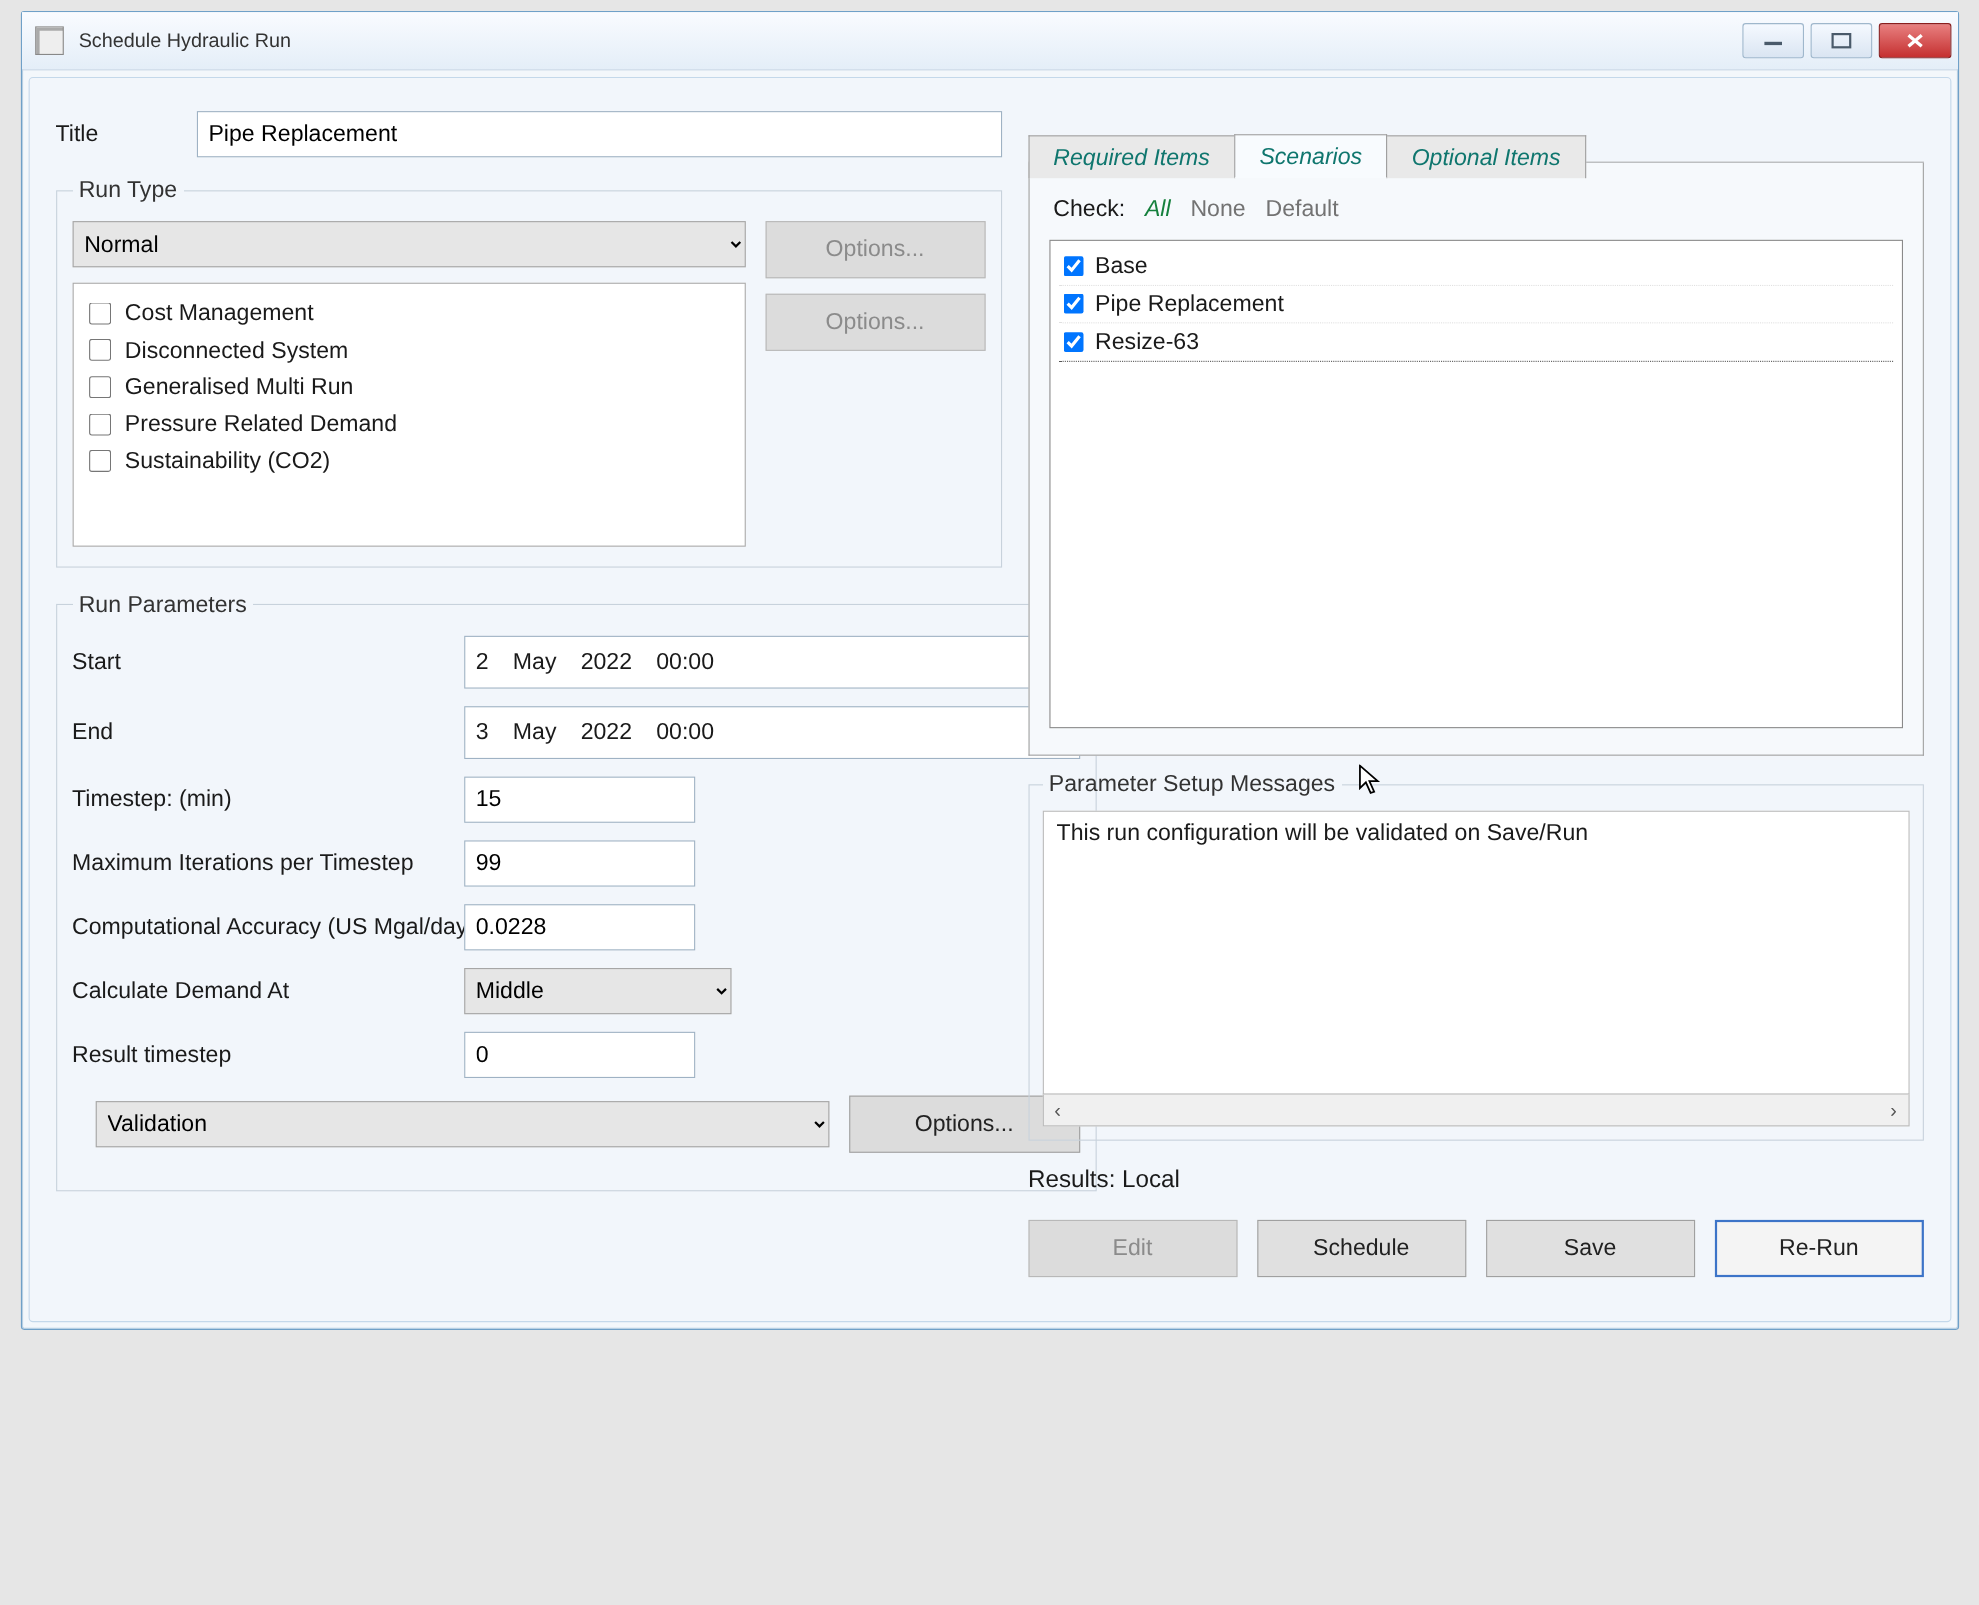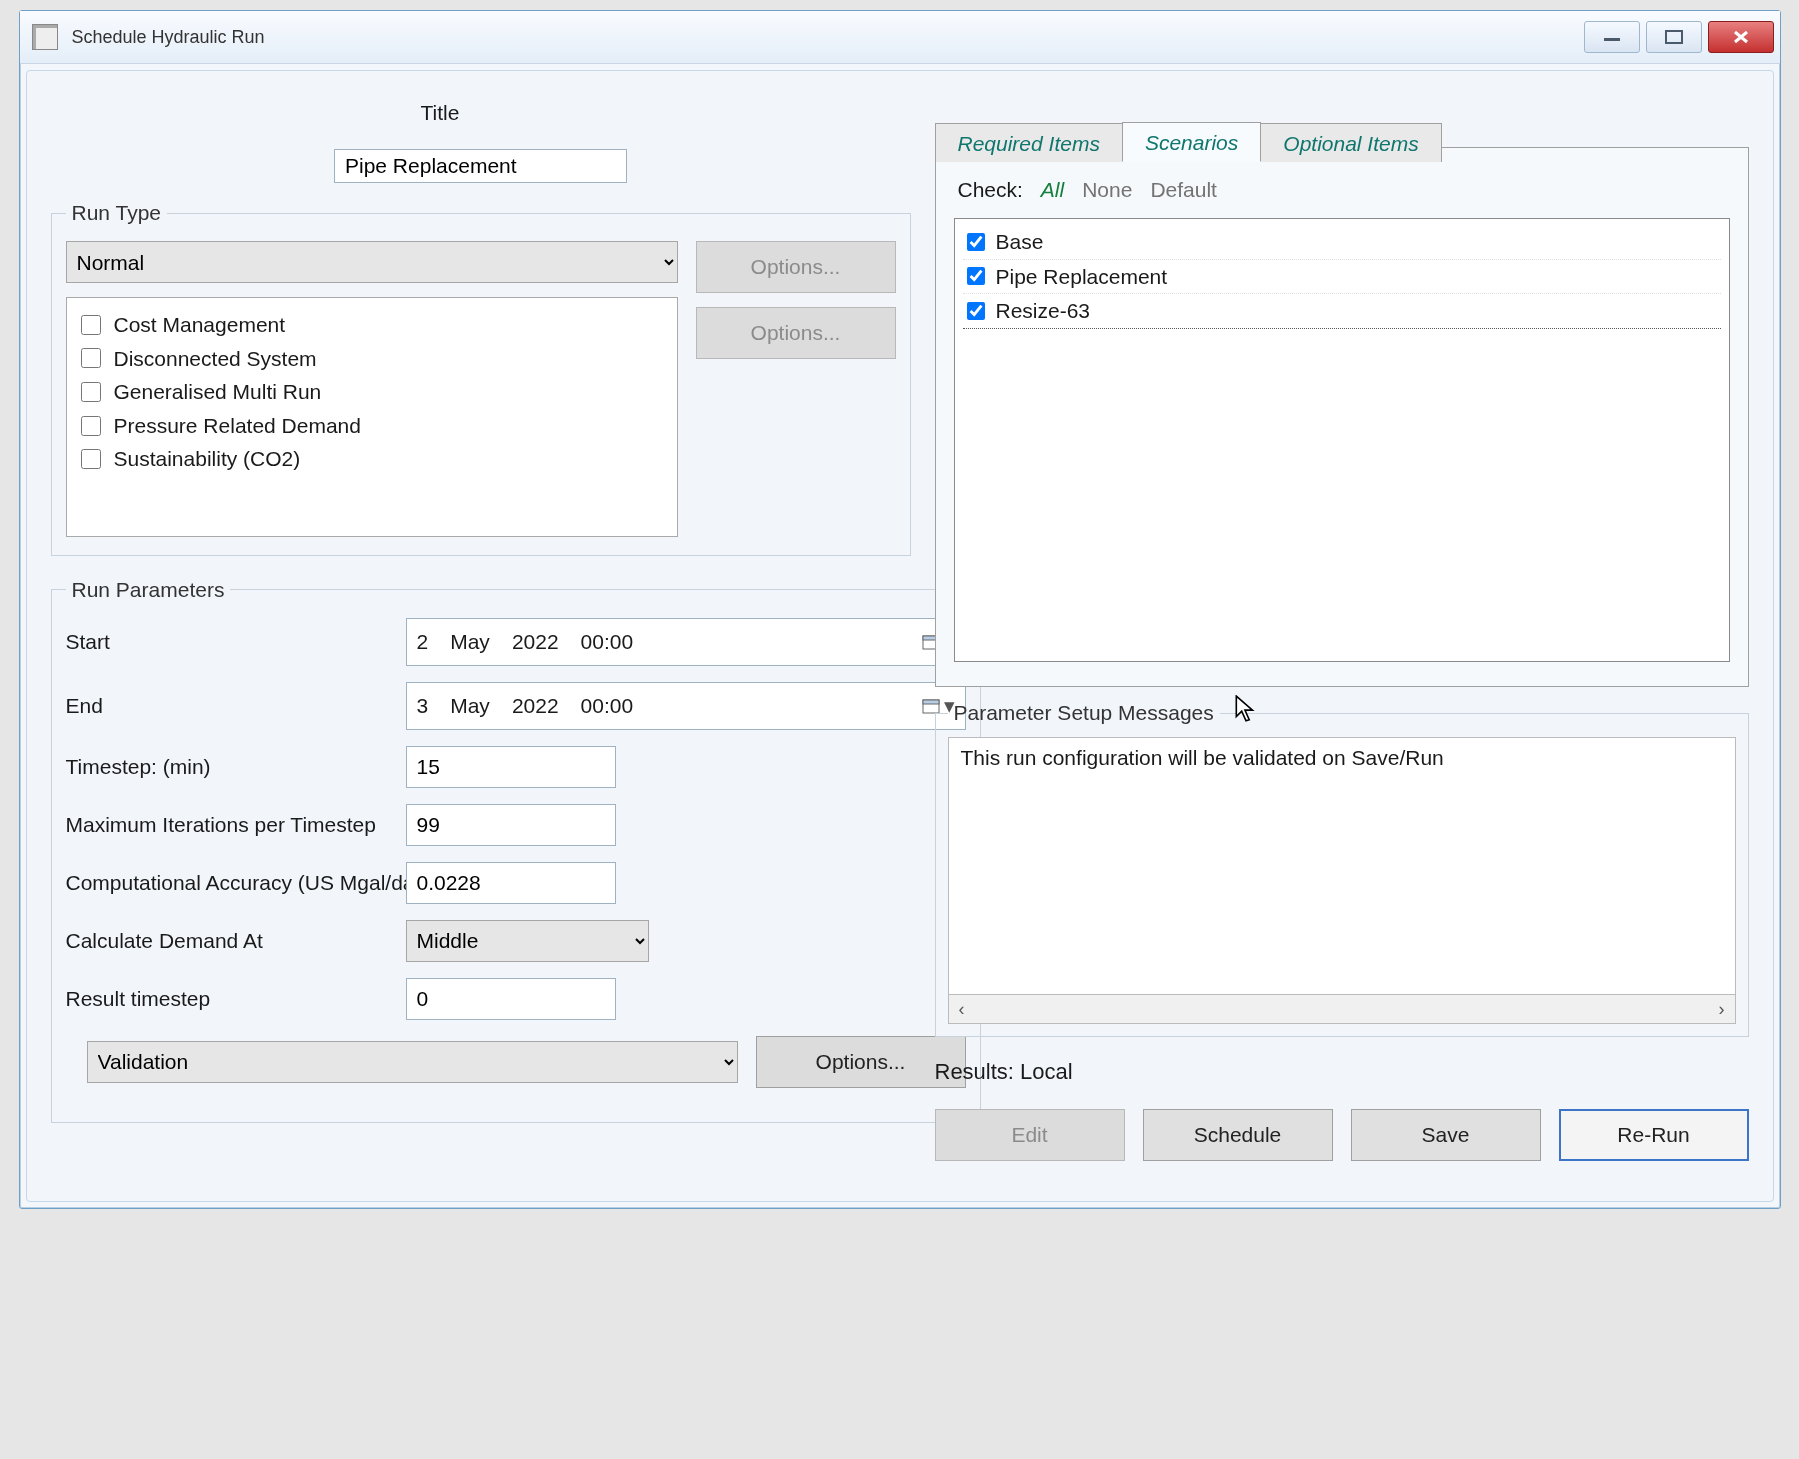--- a/index.html
+++ b/index.html
@@ -63,21 +63,21 @@
     background: #f2f6fb;
   }
 
   .columns {
     display: flex;
     gap: 24px;
   }
   .col-left { width: 860px; }
   .col-right { flex: 1; }
 
-  .row { display: flex; align-items: center; margin-bottom: 18px; gap: 24px; flex-direction: column; }
+  .row { display: flex; align-items: center; margin-bottom: 18px; gap: 8px; }
   .label { }
 
   input.textbox {
     font: inherit;
     padding: 4px 10px;
     border: 1px solid #8aa;
     border-color: #9fb2c4;
     background: #fff;
     height: 42px;
     box-sizing: border-box;
@@ -120,21 +120,21 @@
     background: #fff;
     padding: 10px 10px 60px 10px;
   }
   .checkrow { display:flex; align-items:center; gap:10px; line-height: 1.6; }
   .checkrow input[type=checkbox] { width:20px; height:20px; }
 
   .params-grid .prow {
     display: grid;
     grid-template-columns: 330px 1fr;
     align-items: center;
-    gap: 10px;
+    gap: 26px;
     margin-bottom: 16px;
   }
   .wide-label { grid-column: 1; }
   .wide-input { grid-column: 2; display:flex; justify-content:flex-start; }
 
   .dt-field {
     display:flex; align-items:center; gap:22px;
     border: 1px solid #9fb2c4; background:#fff;
     height: 48px; padding: 0 10px;
     width: 560px;

